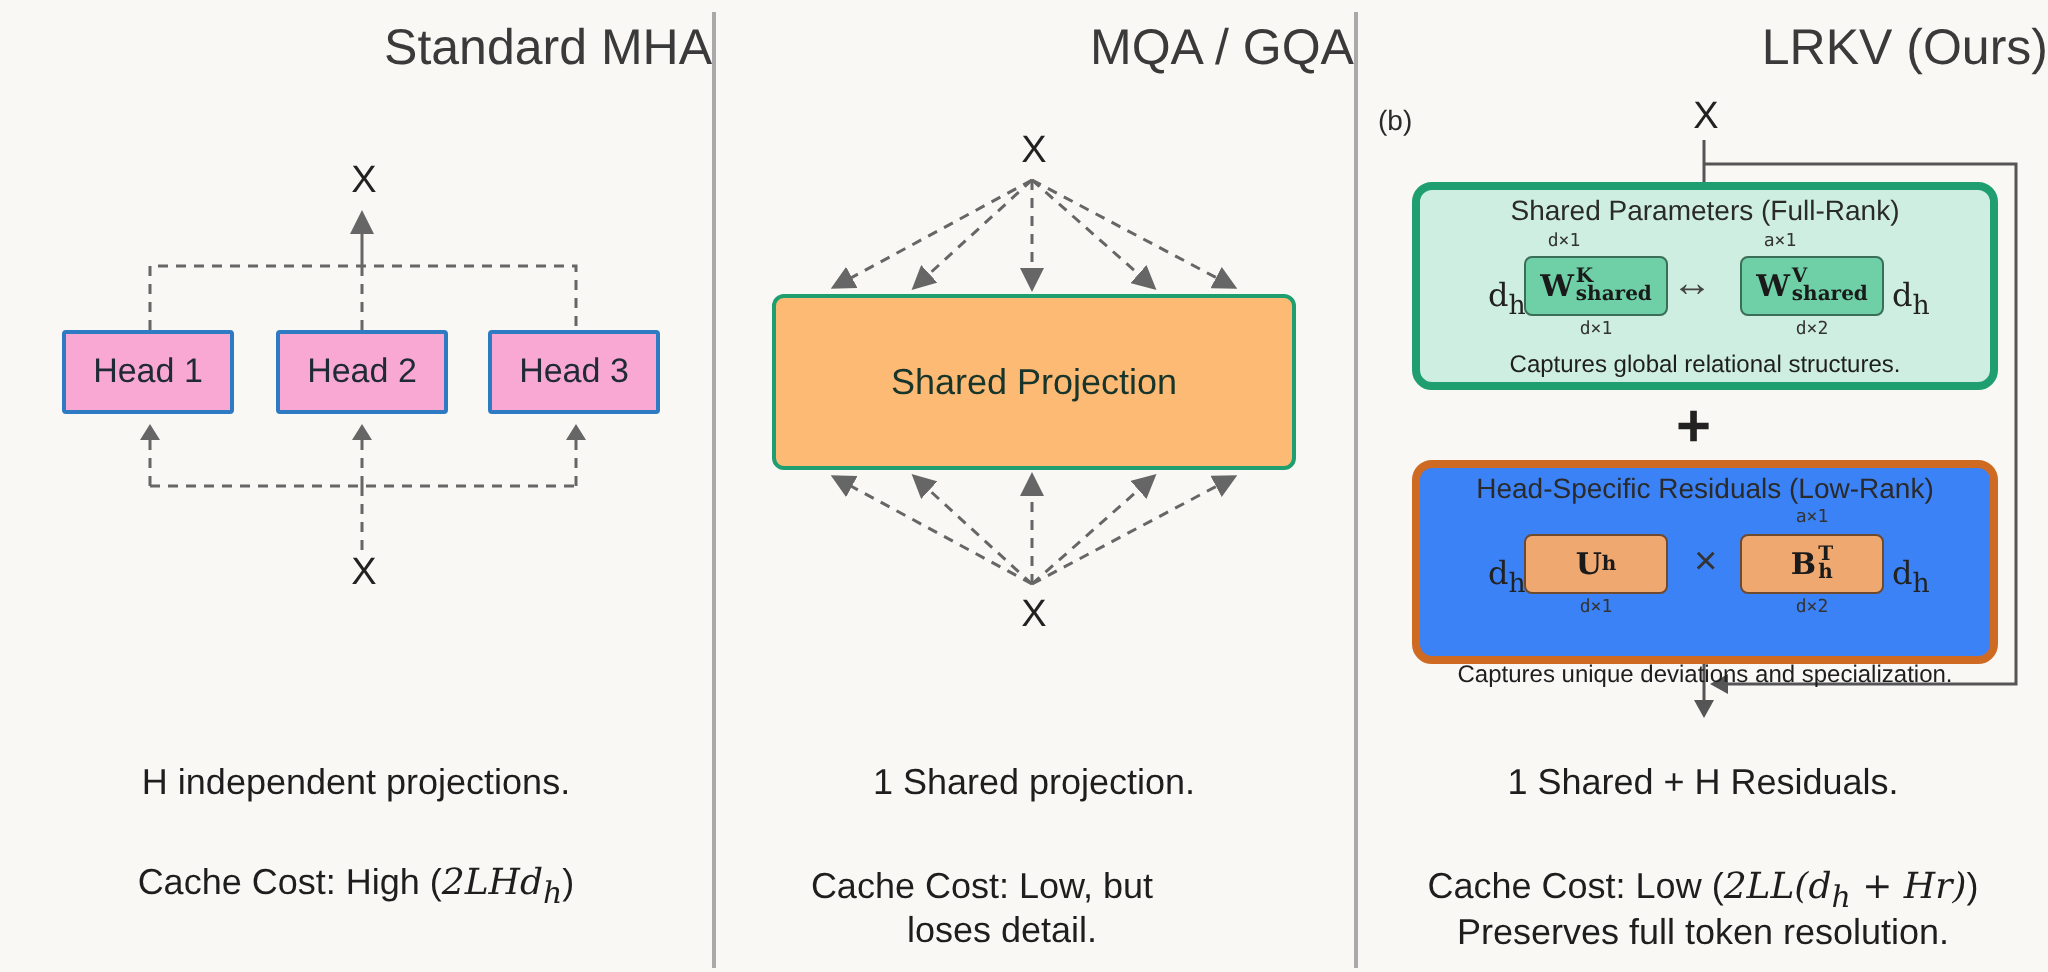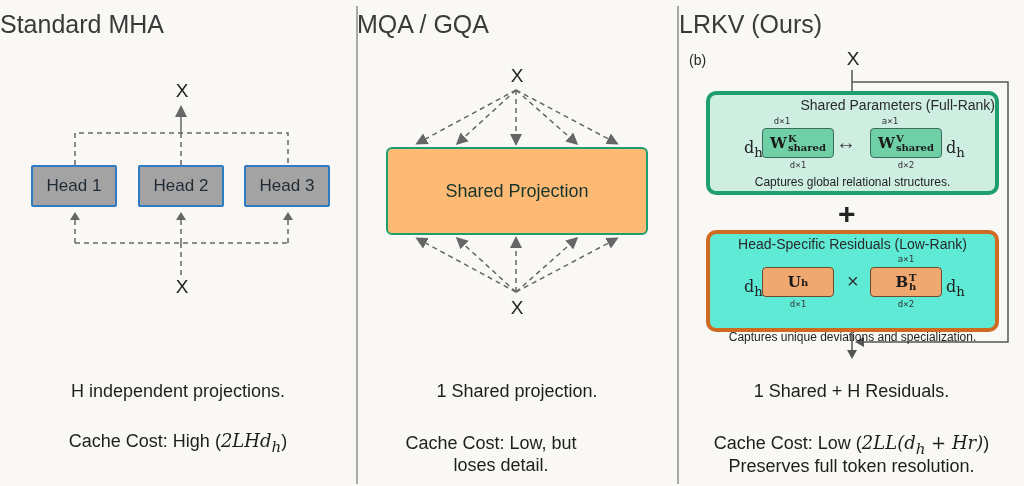--- a/index.html
+++ b/index.html
@@ -2,41 +2,41 @@
 <html><head>
 <meta charset="utf-8">
 <style>
   html, body { margin:0; padding:0; }
   body {
     width:1024px; height:486px; background:#f9f8f5; position:relative; overflow:hidden;
     font-family:"Liberation Sans", "DejaVu Sans", sans-serif; color:#2a2a2a;
   }
   .abs { position:absolute; }
   .divider { position:absolute; top:6px; width:2px; height:478px; background:#a9a9a9; }
-  .col-title { position:absolute; top:10px; font-size:25px; color:#3a3a3a; text-align:left; }
+  .col-title { position:absolute; top:10px; font-size:25px; color:#3a3a3a; text-align:right; }
   .xlabel { position:absolute; font-size:19px; color:#222; text-align:center; width:20px; }
   .head-box {
     position:absolute; width:86px; height:42px; top:165px;
-    background:#a3a3a3; border:2px solid #2e7bc4; box-sizing:border-box; border-radius:2px;
+    background:#f9a8d4; border:2px solid #2e7bc4; box-sizing:border-box; border-radius:2px;
     display:flex; align-items:center; justify-content:center; font-size:17px; color:#1f2a35;
   }
   .shared-proj {
     position:absolute; left:386px; top:147px; width:262px; height:88px;
     background:#fdba74; border:2px solid #1f9e70; border-radius:6px; box-sizing:border-box;
     display:flex; align-items:center; justify-content:center; font-size:18px; color:#17352a;
   }
   .caption { position:absolute; font-size:18px; color:#1e1e1e; text-align:center; line-height:22px; }
   .math { font-family:"DejaVu Serif", "Liberation Serif", serif; font-style:italic; }
   .panel-green {
     position:absolute; left:706px; top:91px; width:293px; height:104px;
     background:#cdeee0; border:4px solid #1f9e70; border-radius:10px; box-sizing:border-box;
   }
   .panel-orange {
     position:absolute; left:706px; top:230px; width:293px; height:102px;
-    background:#5eead4; border:4px solid #cf6a22; border-radius:10px; box-sizing:border-box;
+    background:#3b82f6; border:4px solid #cf6a22; border-radius:10px; box-sizing:border-box;
   }
   .panel-title { position:absolute; left:0; width:100%; text-align:center; font-size:14px; color:#2a2a2a; }
   .panel-sub { position:absolute; left:0; width:100%; text-align:center; font-size:12px; color:#1e1e1e; }
   .mat {
     position:absolute; width:72px; height:30px; border-radius:4px; box-sizing:border-box;
     display:flex; align-items:center; justify-content:center;
     font-family:"DejaVu Serif", serif; font-weight:bold; font-size:15px; color:#1a1a1a;
   }
   .mat.green { background:#6fcfa6; border:1.5px solid #3b6e58; }
   .mat.orange { background:#f0a871; border:1.5px solid #6e4a30; }
@@ -120,21 +120,21 @@
 <div class="xlabel" style="left:507px; top:297px;">X</div>
 <div class="caption" style="left:357px; width:320px; top:380px;">1 Shared projection.</div>
 <div class="caption" style="left:349px; width:284px; top:432px;">Cache Cost: Low, but</div>
 <div class="caption" style="left:341px; width:320px; top:454px;">loses detail.</div>
 
 <div class="col-title" style="left:679px; width:345px;">LRKV (Ours)</div>
 <div class="abs" style="left:689px; top:52px; font-size:14px;">(b)</div>
 <div class="xlabel" style="left:843px; top:48px;">X</div>
 
 <div class="panel-green">
-  <div class="panel-title" style="top:2px;text-align:right;">Shared Parameters (Full-Rank)</div>
+  <div class="panel-title" style="top:2px;">Shared Parameters (Full-Rank)</div>
   <div class="dim" style="left:52px; top:21px;">d×1</div>
   <div class="dim" style="left:160px; top:21px;">a×1</div>
   <div class="dh" style="left:34px; top:43px;">d<sub>h</sub></div>
   <div class="mat green" style="left:52px; top:33px;">
     <span>W</span>
       <span style="display:inline-flex; flex-direction:column; line-height:9px; margin-left:1px;">
         <sup>K</sup>
         <sub>shared</sub>
       </span>
   </div>

